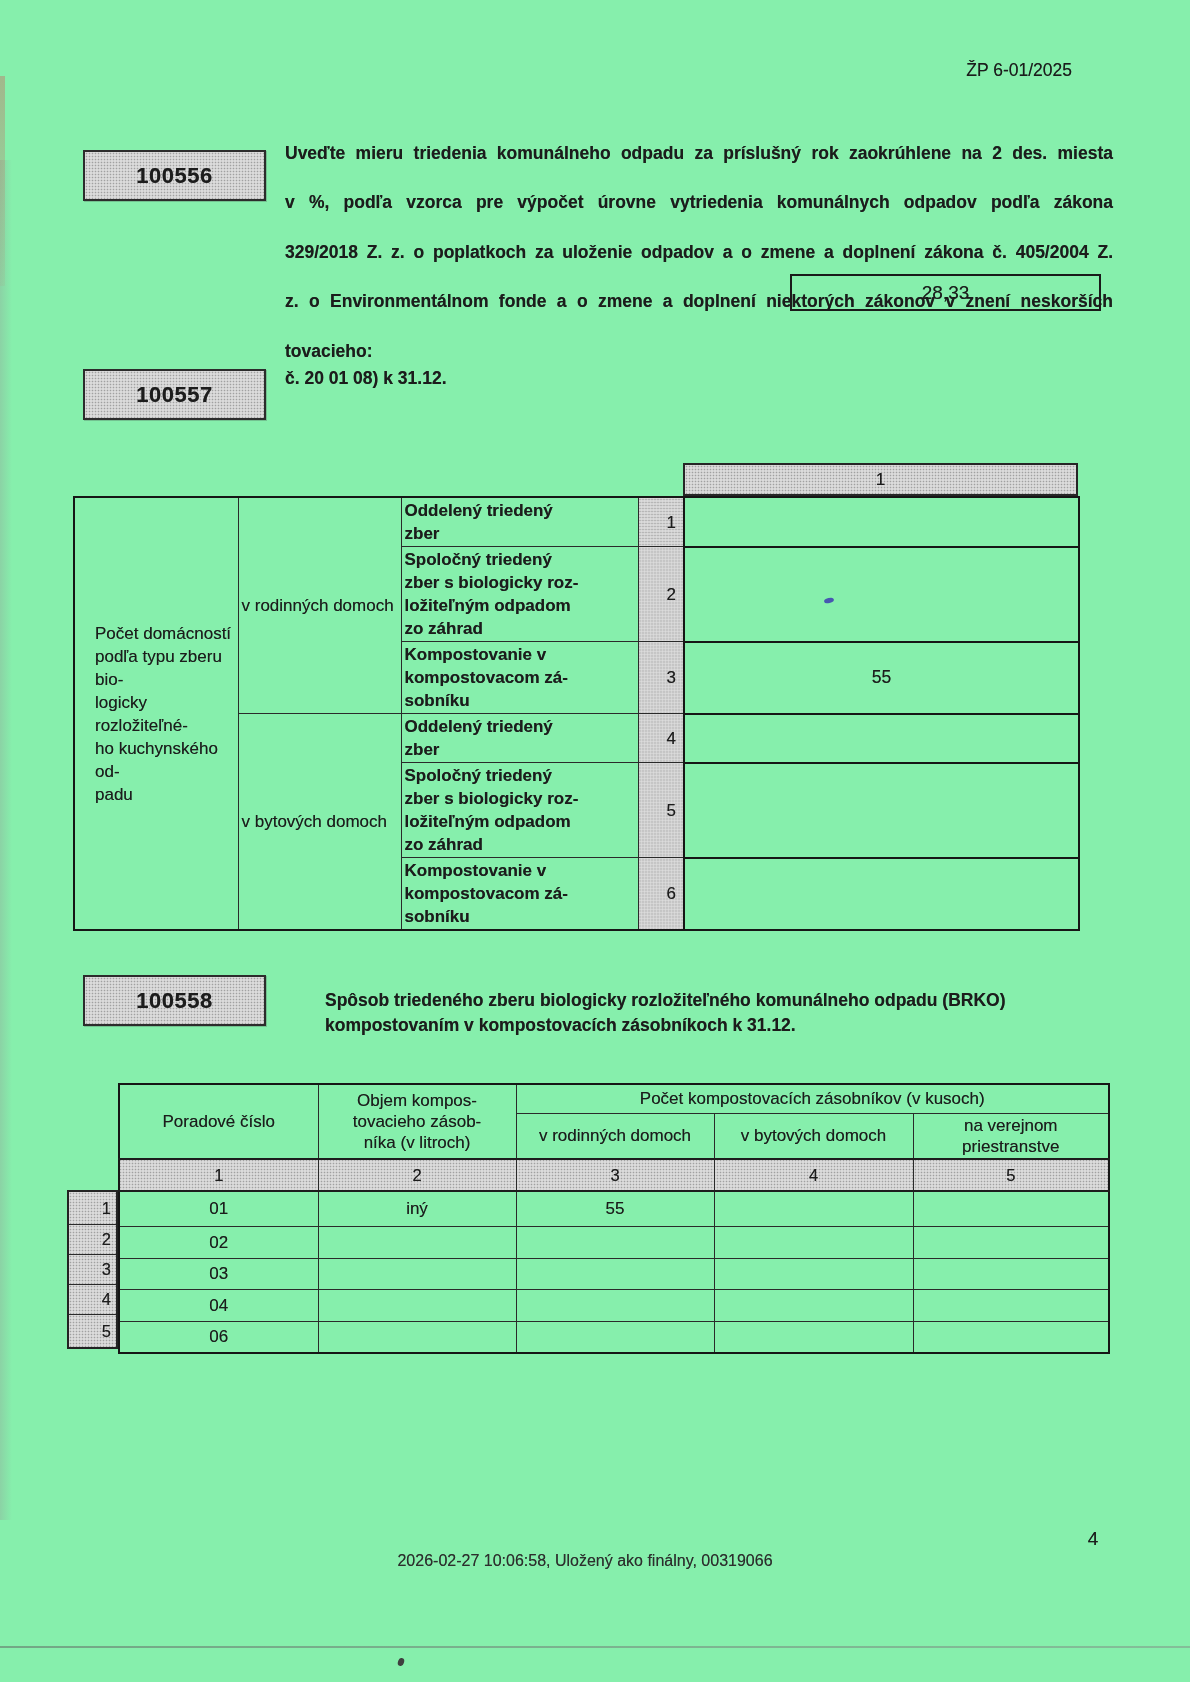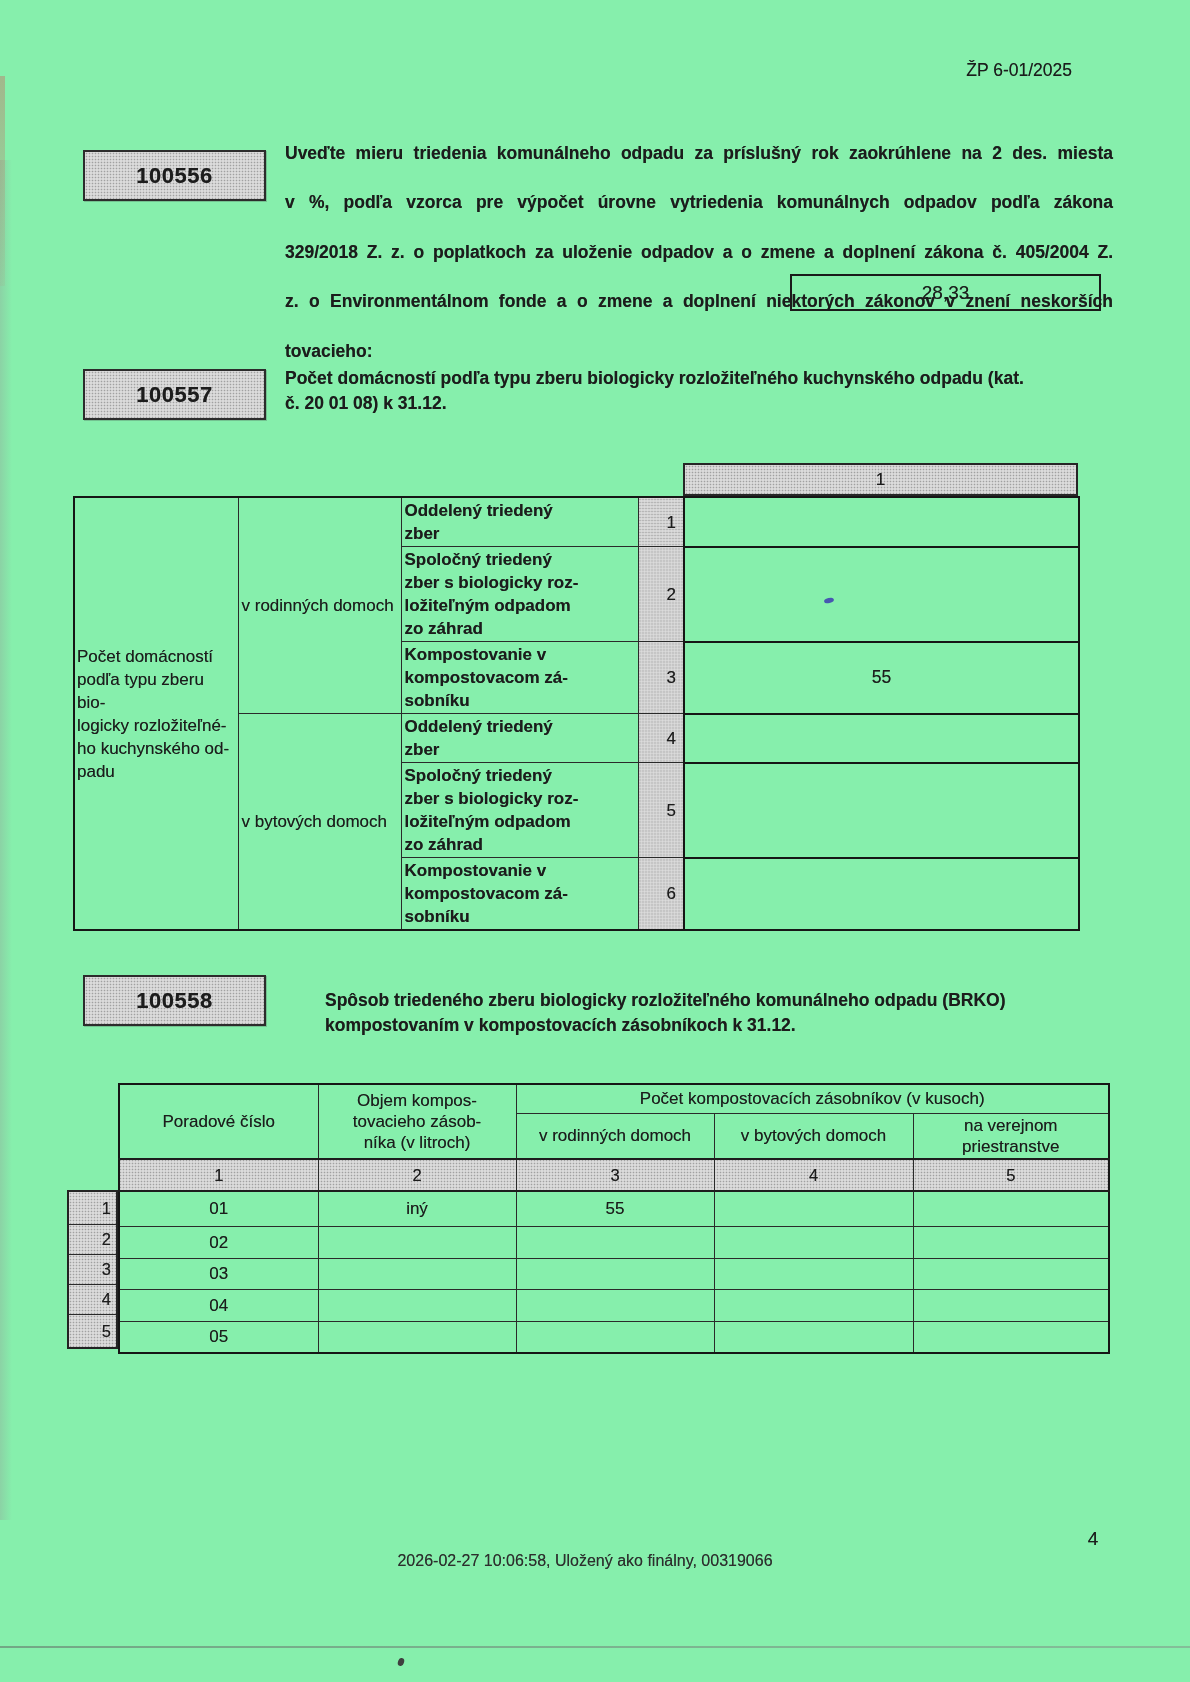--- a/index.html
+++ b/index.html
@@ -34,21 +34,21 @@
     display:flex;align-items:center;justify-content:center;font-size:19px;
   }
   
   .t1-colhead{
     left:683px;top:463px;width:395px;height:33px;border:2.2px solid #262626;
     display:flex;align-items:center;justify-content:center;font-size:17px;box-sizing:border-box;
   }
   table.tbl{border-collapse:collapse;table-layout:fixed;}
   table.tbl td{border:1.5px solid #2a2a2a;font-size:17px;line-height:23px;padding:1px 3px;overflow:hidden;}
   .t1{left:73px;top:496px;width:1005px;border:2.5px solid #161616;}
-  .t1 td.rowlabel{vertical-align:middle;white-space:pre-line;padding-left:2px;}
+  .t1 td.rowlabel{vertical-align:middle;white-space:pre-line;padding-left:20px;}
   .t1 td.group{vertical-align:middle;padding-left:3px;}
   .t1 td.typ{vertical-align:top;white-space:pre-line;font-weight:bold;}
   .t1 td.num{text-align:right;vertical-align:middle;padding-right:7px;}
   .t1 td.val{
     border-left:2.4px solid #161616;border-top:2px solid #161616;border-bottom:2px solid #161616;
     text-align:center;vertical-align:middle;font-size:17.5px;
   }
   
   .t2{left:118px;top:1083px;width:990px;border:2.5px solid #161616;}
   .t2 td{text-align:center;vertical-align:middle;}
@@ -98,21 +98,20 @@
     <div>tovacieho:</div>
   </div>
   <div class="abs value-box">
     <span>28,33</span>
   </div>
 
   <div class="abs code-box ht cb-557">
     <span>100557</span>
   </div>
   <div class="abs para p-557">
-    <div>Počet domácností podľa typu zberu biologicky rozložiteľného kuchynského odpadu (kat.</div>
     <div>č. 20 01 08) k 31.12.</div>
   </div>
 
   <div class="abs t1-colhead ht">
     <span>1</span>
   </div>
 
   <table class="abs tbl t1">
     <colgroup>
         <col style="width:164px">
@@ -241,21 +240,21 @@
       <td></td>
     </tr>
     <tr style="height:32px">
       <td>04</td>
       <td></td>
       <td></td>
       <td></td>
       <td></td>
     </tr>
     <tr style="height:32px">
-      <td>05</td>
+      <td>06</td>
       <td></td>
       <td></td>
       <td></td>
       <td></td>
     </tr>
   </tbody>
     </table>
 
   <div class="abs footer-note">2026-02-27 10:06:58, Uložený ako finálny, 00319066</div>
   <div class="abs page-num">4</div>

